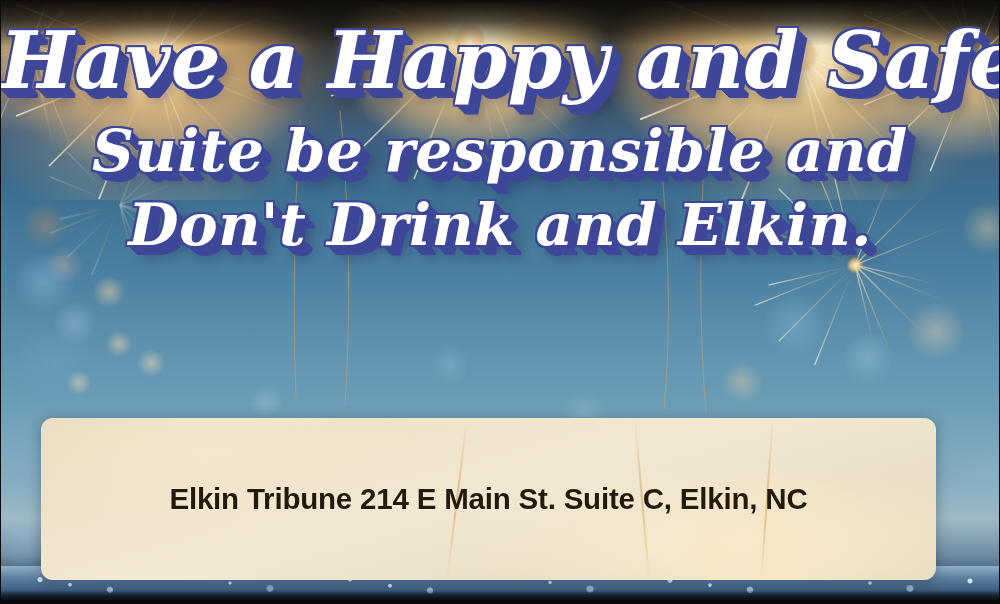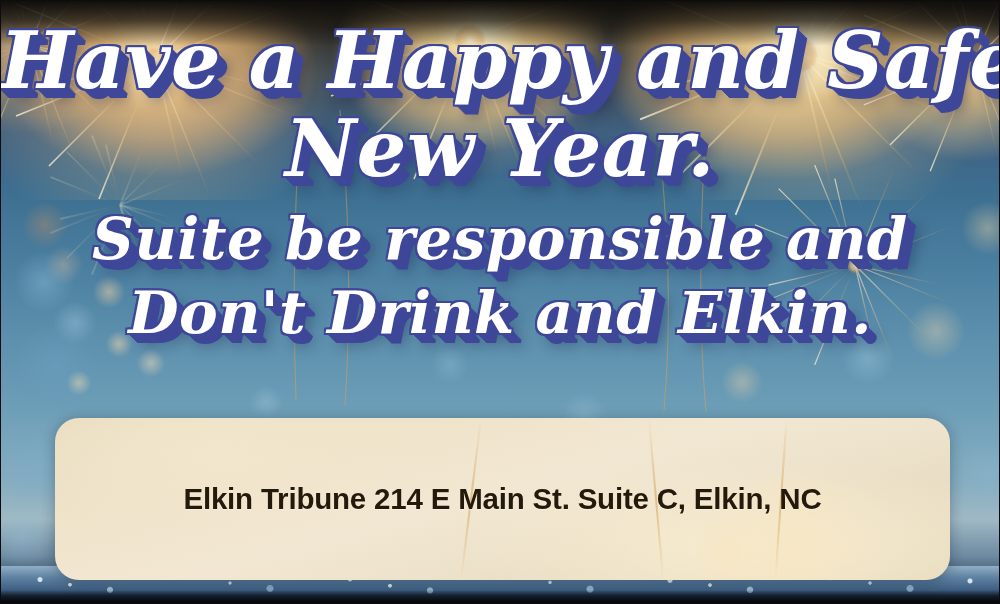--- a/index.html
+++ b/index.html
@@ -117,22 +117,22 @@
       -2px -2px 0 #3e4798, 2px -2px 0 #3e4798, -2px 2px 0 #3e4798,
       12px 12px 14px rgba(20,24,70,.45);
   }
   .hl-1{font-size:78px;margin-top:4px;}
   .hl-2{font-size:78px;margin-top:10px;}
   .hl-3{font-size:58px;margin-top:22px;}
   .hl-4{font-size:58px;margin-top:16px;}
 
   
   .infobox{
-    position:absolute;left:55px;top:418px;width:895px;height:162px;
-    border-radius:24px;
+    position:absolute;left:41px;top:418px;width:895px;height:162px;
+    border-radius:12px;
     background:
       radial-gradient(ellipse 420px 120px at 78% 78%, rgba(250,238,210,.85), rgba(238,224,192,0) 70%),
       radial-gradient(ellipse 300px 110px at 18% 20%, rgba(243,232,206,.8), rgba(235,221,190,0) 72%),
       linear-gradient(165deg,#e9dcc0 0%, #efe3ca 26%, #f2e7d2 48%, #eadfc6 72%, #e6dabe 100%);
     box-shadow:0 2px 14px rgba(8,18,30,.30);
     overflow:hidden;
     z-index:7;
   }
   .infobox .streak{
     position:absolute;width:2px;background:linear-gradient(180deg,rgba(214,168,92,0),rgba(208,156,78,.55),rgba(214,168,92,0));
@@ -257,21 +257,20 @@
   <div class="bokeh" style="left:248px;top:384px;width:36px;height:36px;background:radial-gradient(circle,rgba(170,204,222,.35),rgba(130,180,206,0) 68%);"></div>
   <div class="bokeh" style="left:0px;top:430px;width:80px;height:80px;background:radial-gradient(circle,rgba(126,172,202,.45),rgba(110,160,195,0) 68%);"></div>
   <div class="bokeh" style="left:955px;top:440px;width:70px;height:70px;background:radial-gradient(circle,rgba(138,182,208,.42),rgba(110,160,195,0) 68%);"></div>
   <div class="bokeh" style="left:960px;top:200px;width:56px;height:56px;background:radial-gradient(circle,rgba(244,214,162,.4),rgba(226,196,150,0) 68%);"></div>
   <div class="bokeh" style="left:-10px;top:505px;width:64px;height:64px;background:radial-gradient(circle,rgba(150,190,214,.4),rgba(110,160,195,0) 68%);"></div>
 
   <div class="dark-top"></div>
 
   <div class="headline">
     <span class="hl hl-1">Have a Happy and Safe</span>
-    <span class="hl hl-2">New Year.</span>
     <span class="hl hl-3">Suite be responsible and</span>
     <span class="hl hl-4">Don't Drink and Elkin.</span>
   </div>
 
   <div class="infobox">
     <div class="softglow" style="left:620px;top:60px;width:240px;height:150px;"></div>
     <div class="softglow" style="left:640px;top:90px;width:60px;height:90px;"></div>
     <div class="streak" style="left:415px;top:0;height:162px;transform:rotate(7deg);"></div>
     <div class="streak" style="left:600px;top:0;height:162px;transform:rotate(-5deg);"></div>
     <div class="streak" style="left:725px;top:0;height:162px;transform:rotate(4deg);"></div>

